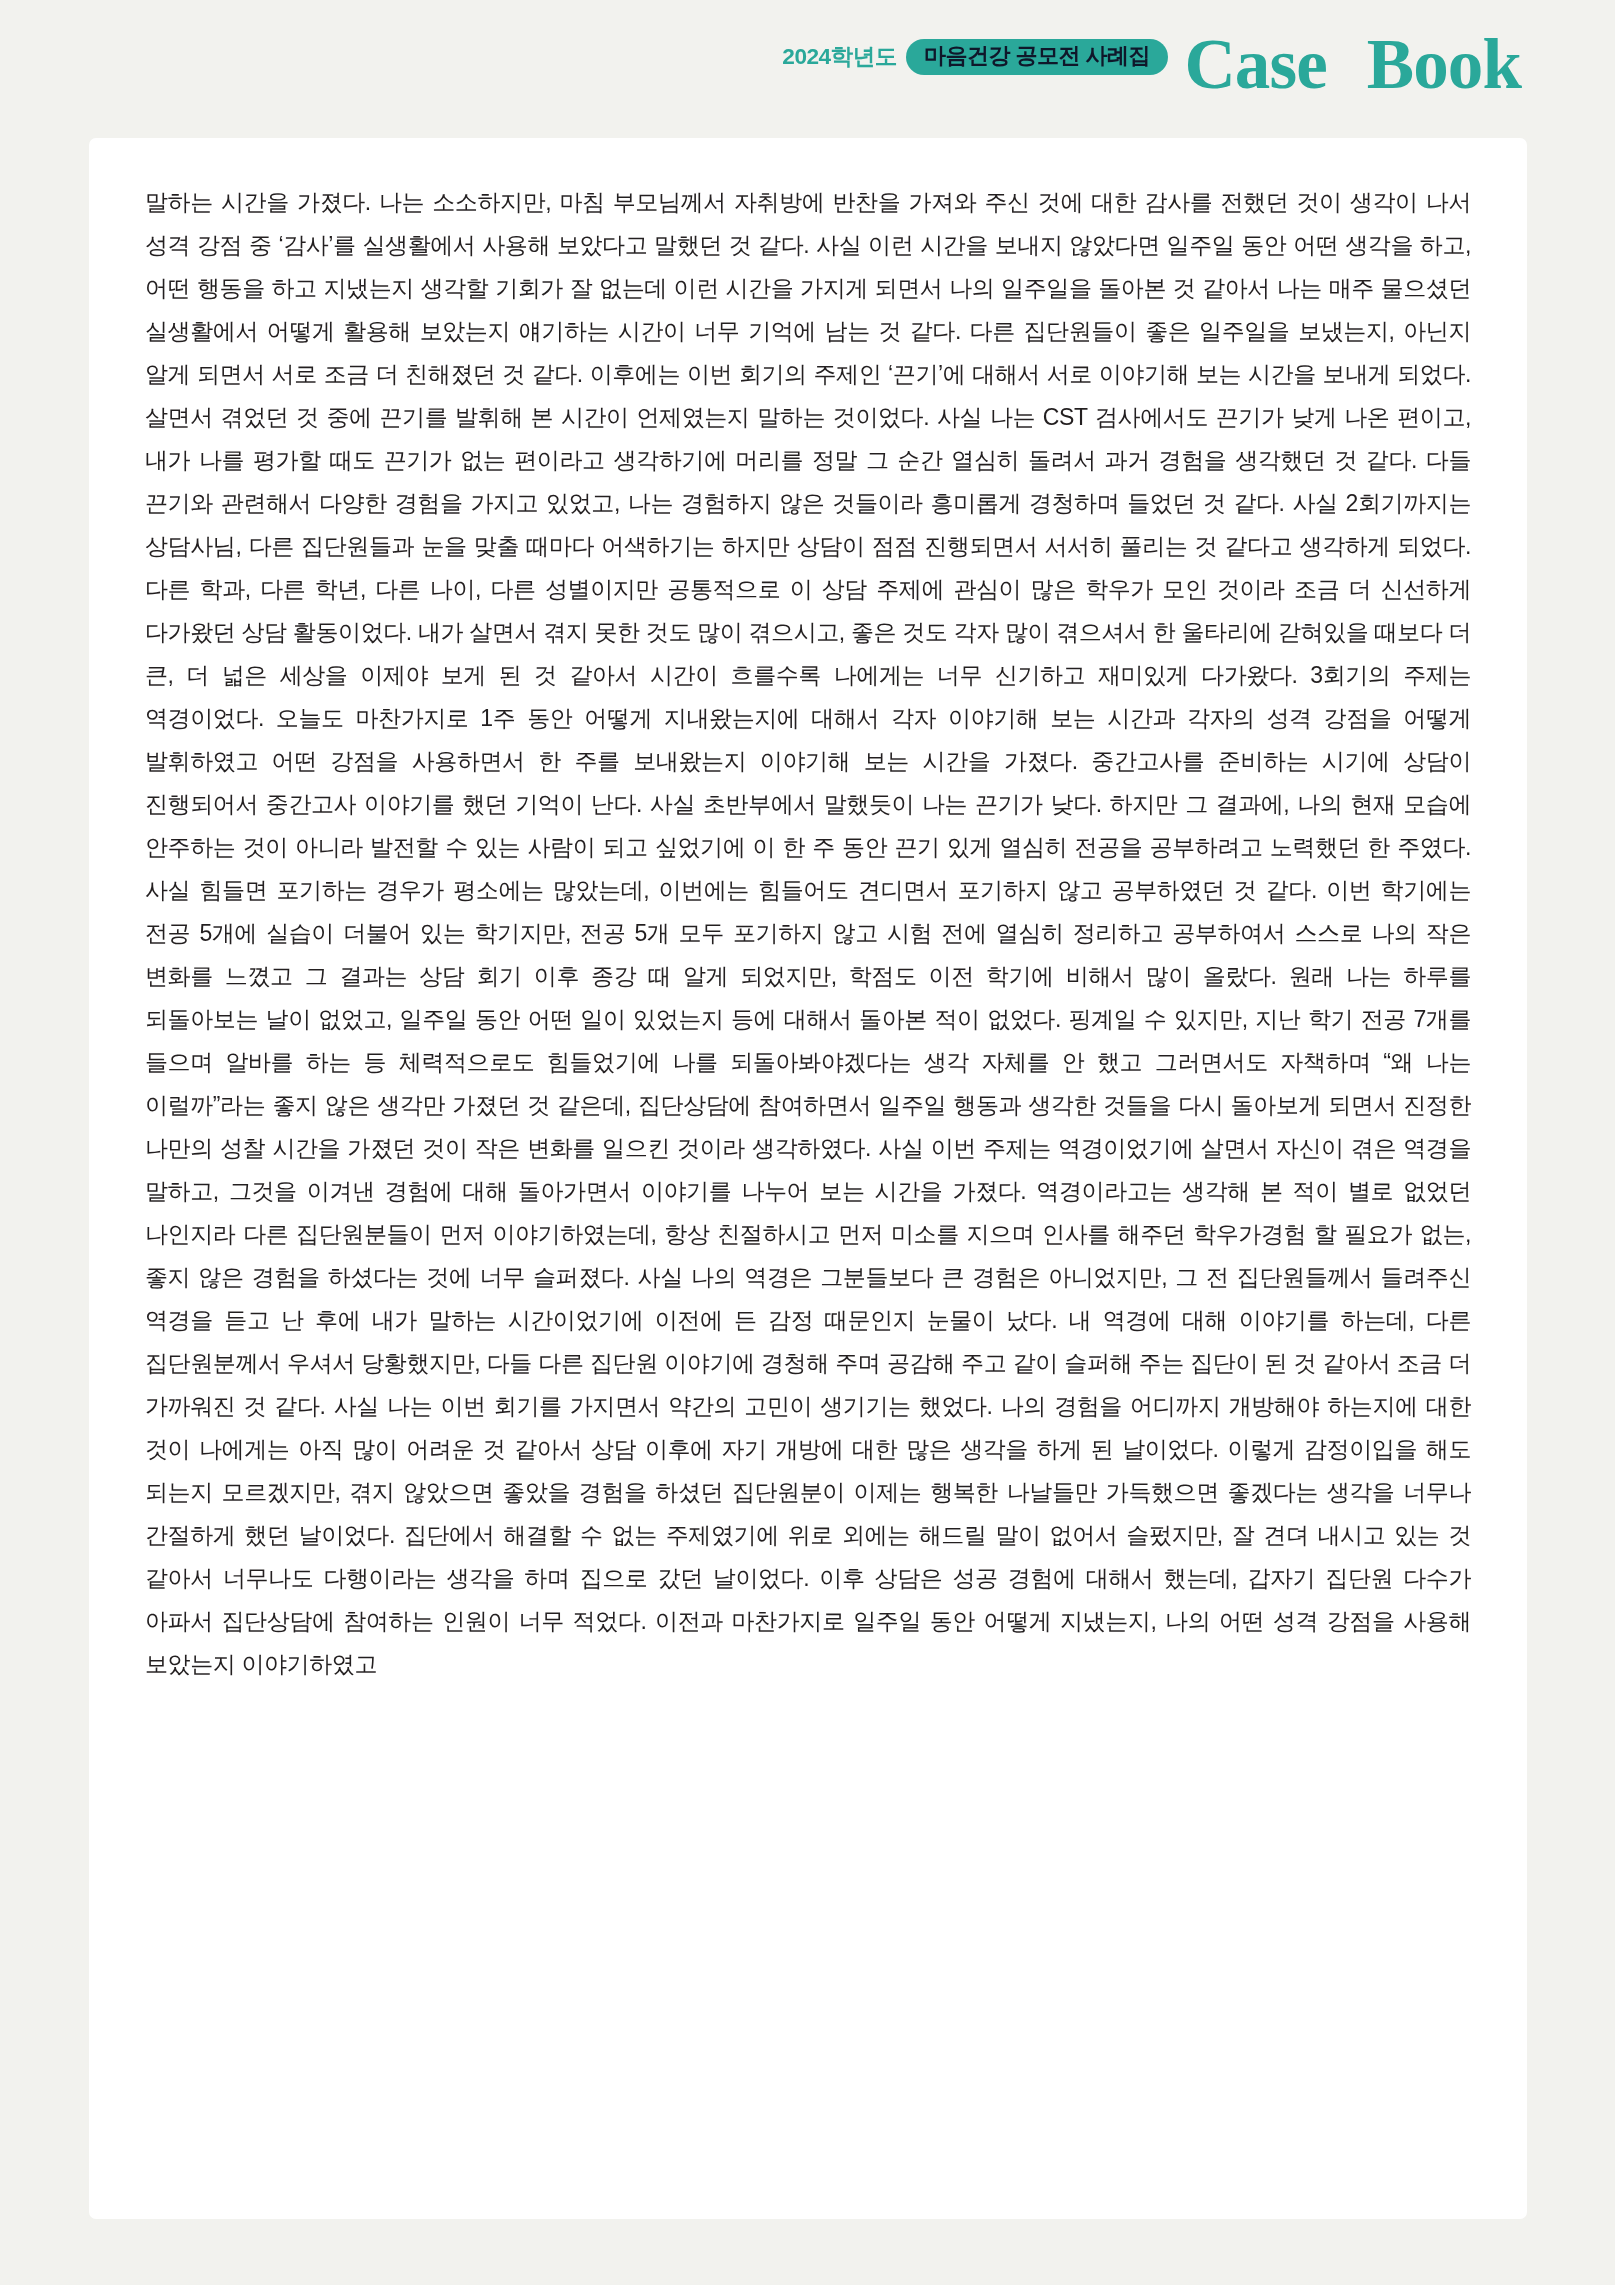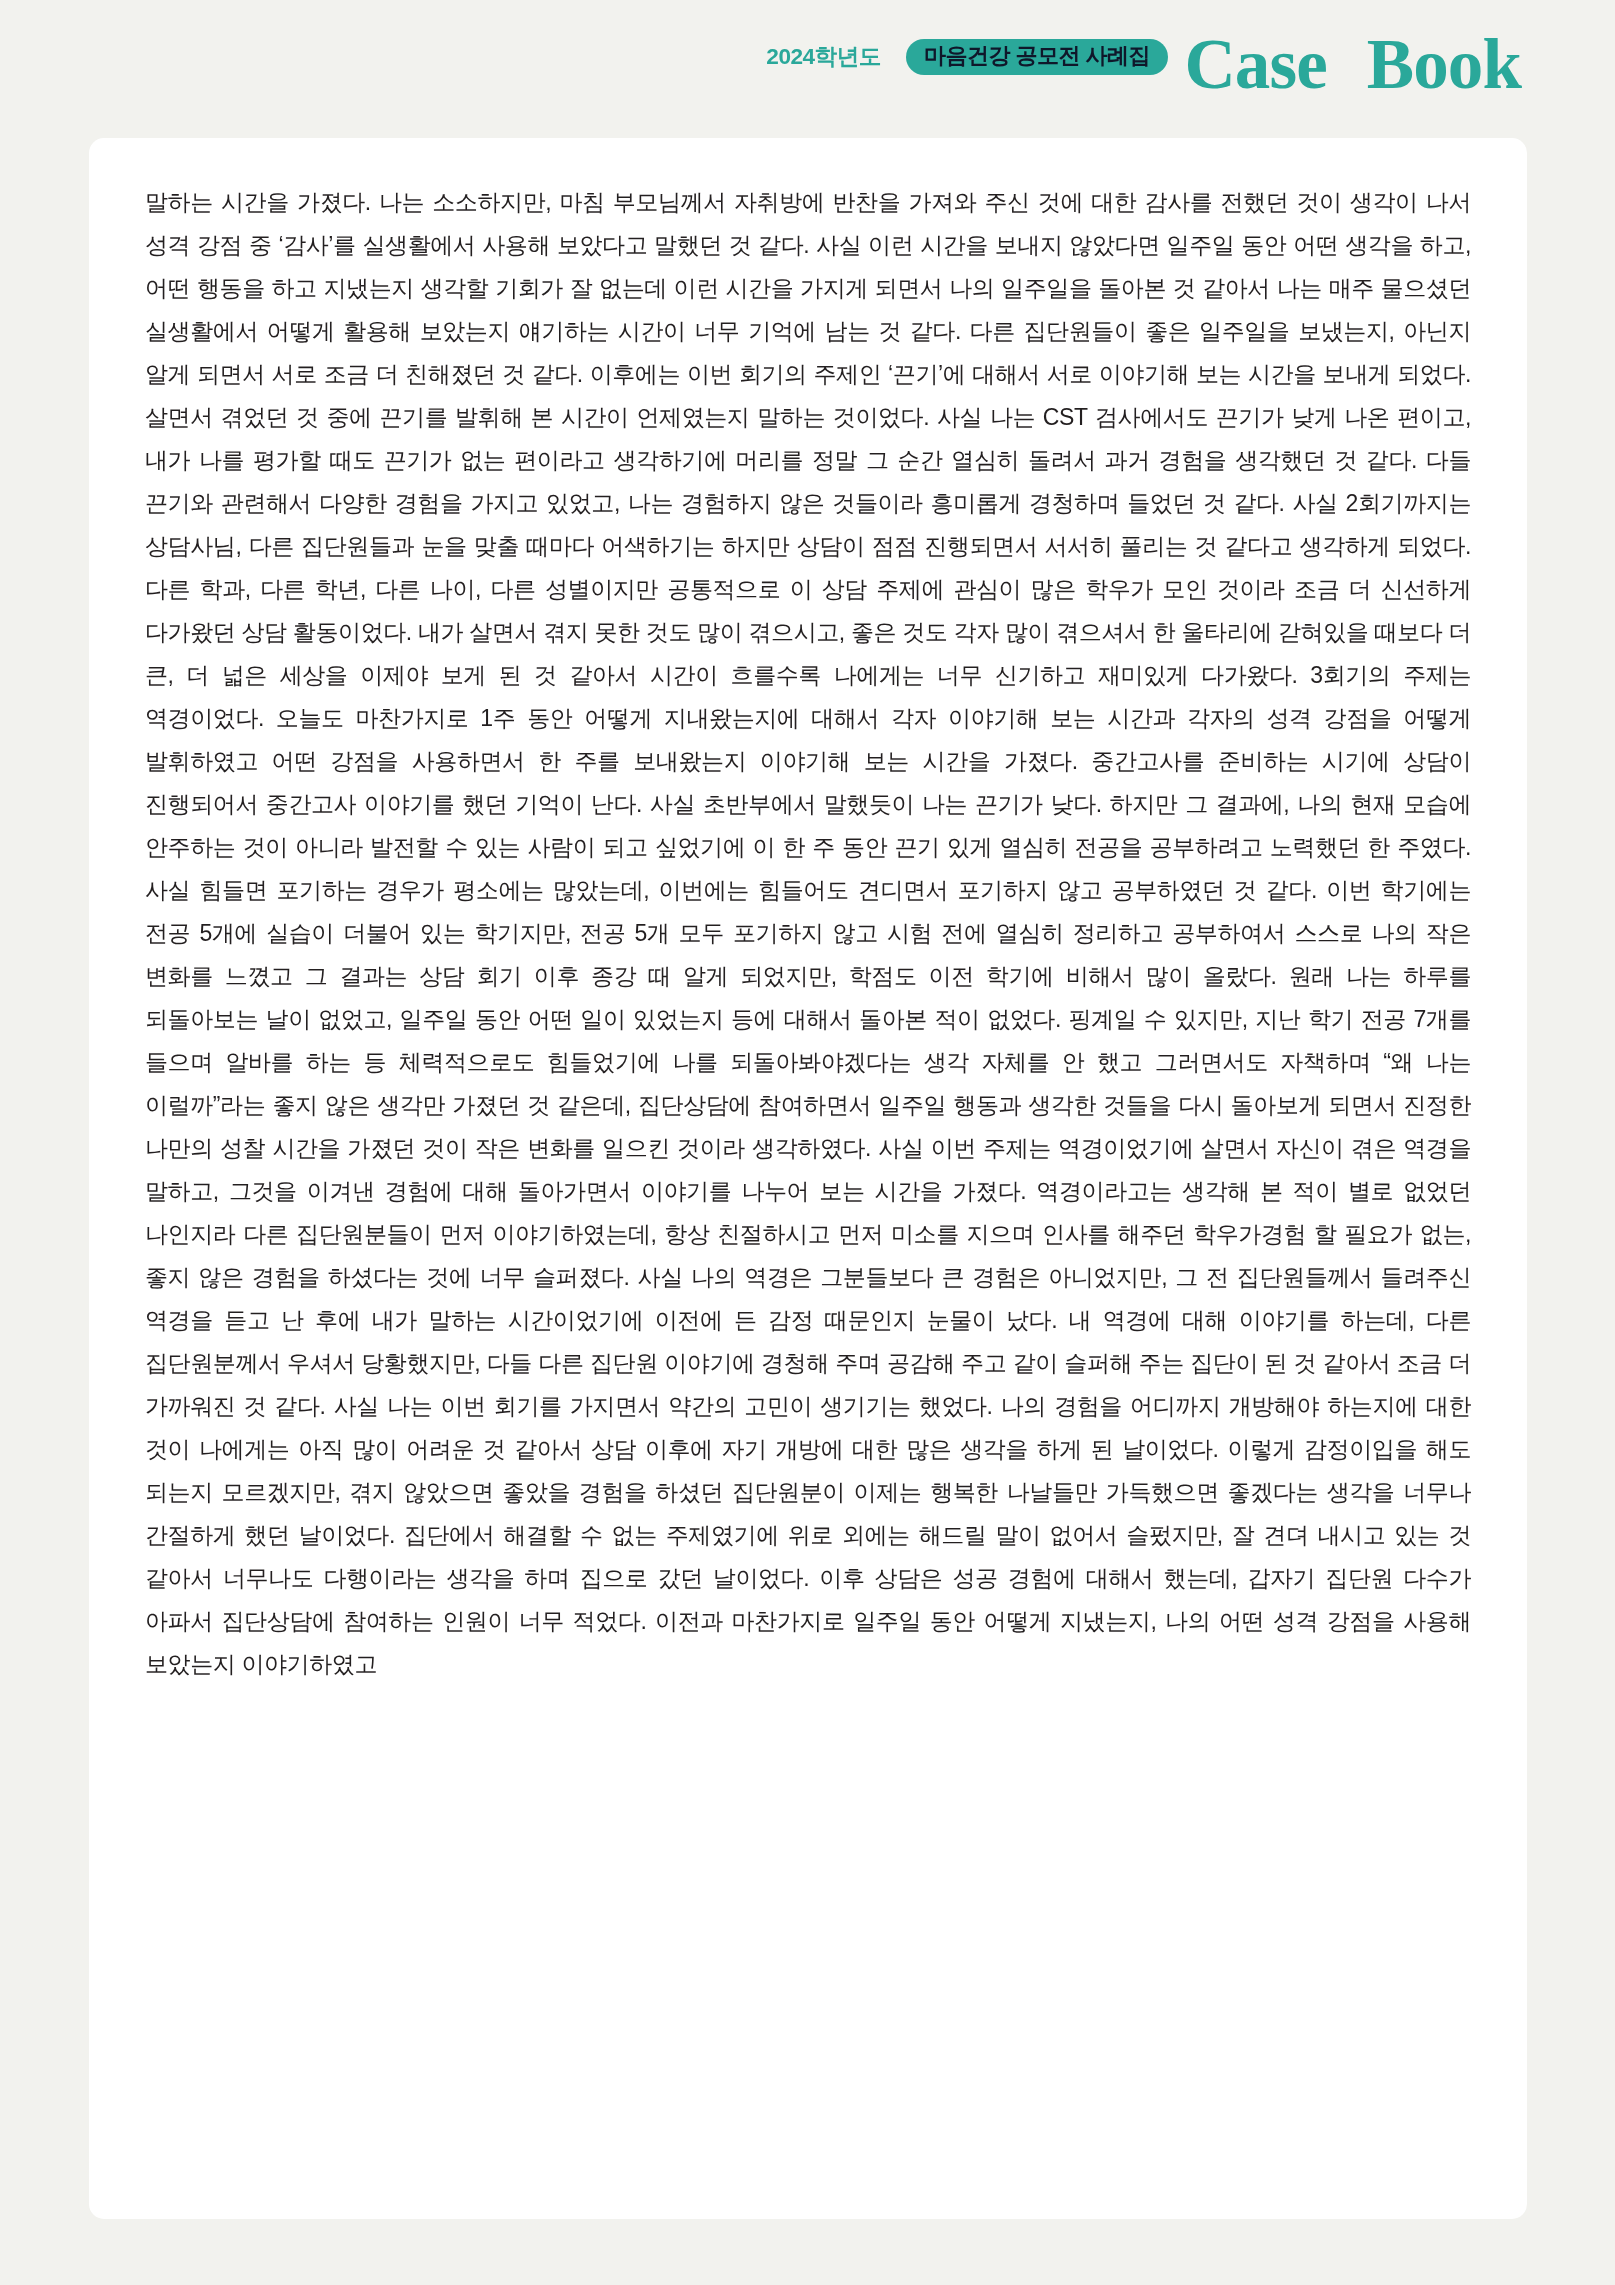--- a/index.html
+++ b/index.html
@@ -27,21 +27,21 @@
     position: absolute;
     top: 34px;
     right: 95px;
     display: flex;
     align-items: flex-end;
     gap: 16.3px;
   }
   .brand-left {
     display: flex;
     align-items: center;
-    gap: 25px;
+    gap: 9px;
     padding-bottom: 20px;
     text-align: center;
   }
   .brand-year {
     font-size: 22.6px;
     font-weight: 700;
     color: #2aa89a;
     letter-spacing: -0.5px;
   }
   .brand-pill {
@@ -74,21 +74,21 @@
   }
 
   
   .card {
     position: absolute;
     left: 89px;
     top: 138px;
     width: 1438px;
     height: 2081px;
     background: #ffffff;
-    border-radius: 15px;
+    border-radius: 7px;
     box-sizing: border-box;
     padding: 43px 56px 36px 56px;
   }
 
   .body-text {
     font-size: 23px;
     line-height: 43px;
     text-align: justify;
     text-justify: inter-character;
     letter-spacing: -0.4px;

